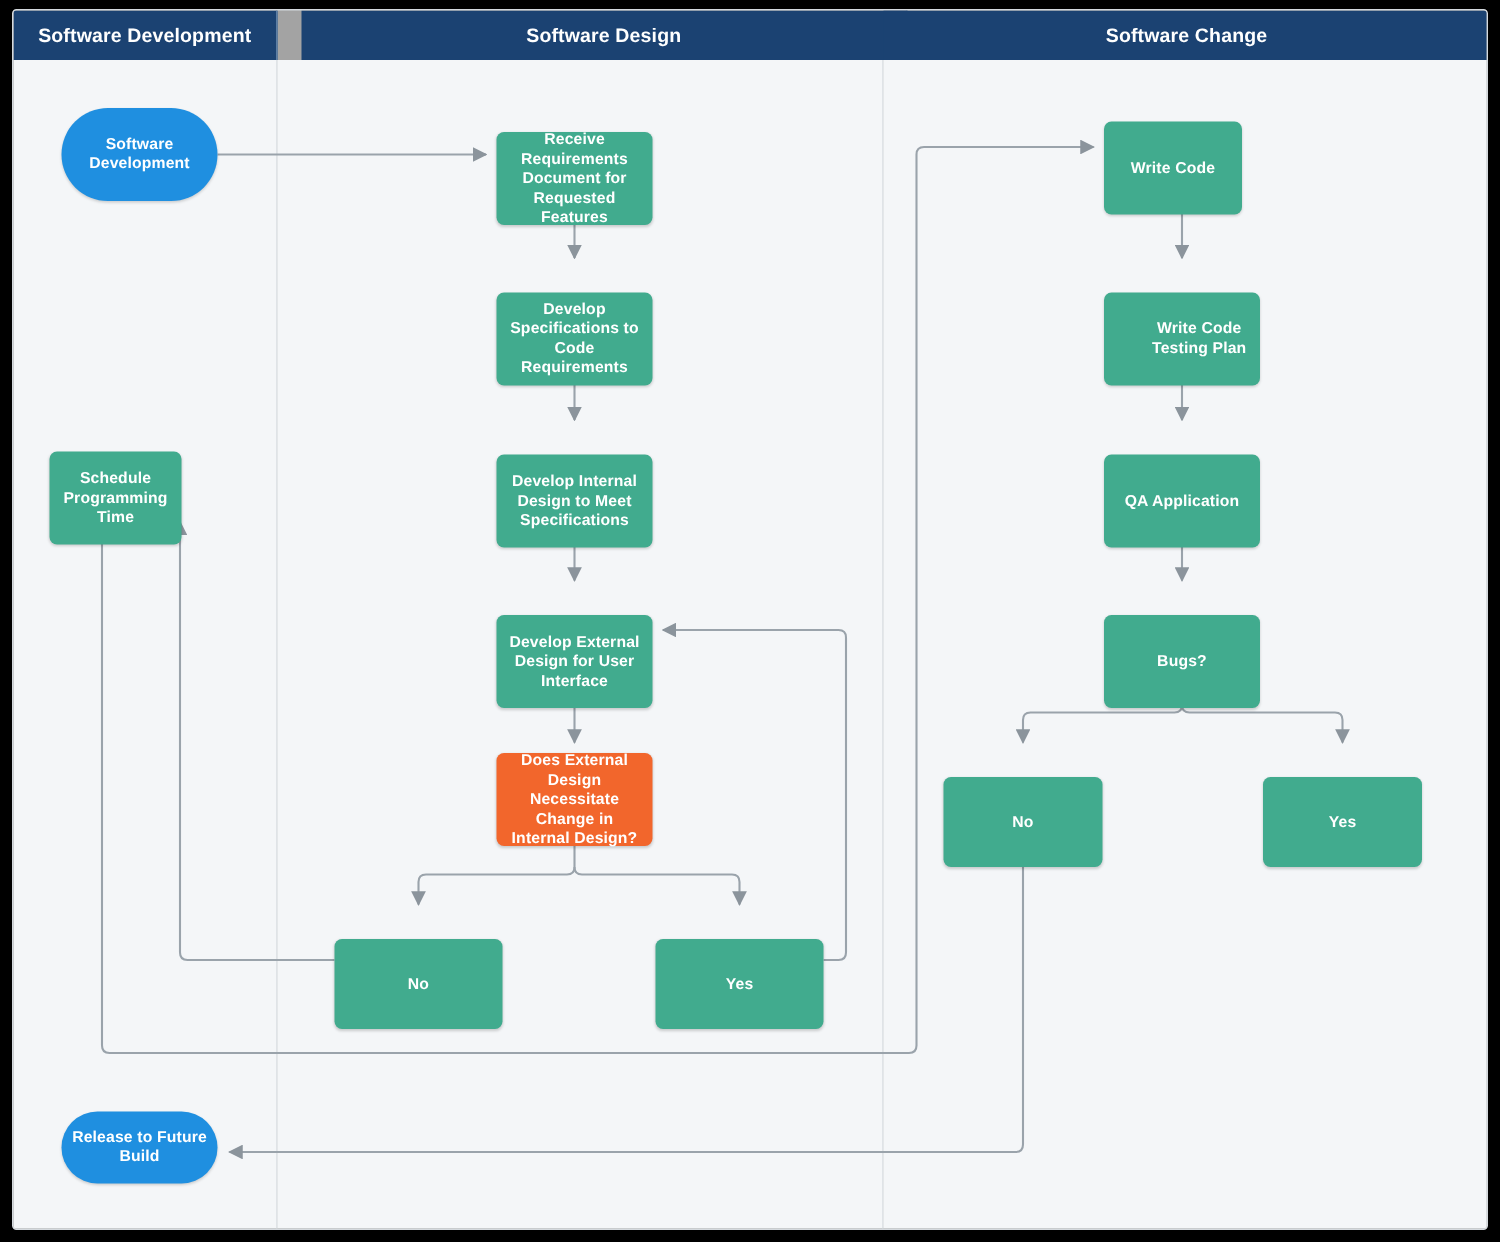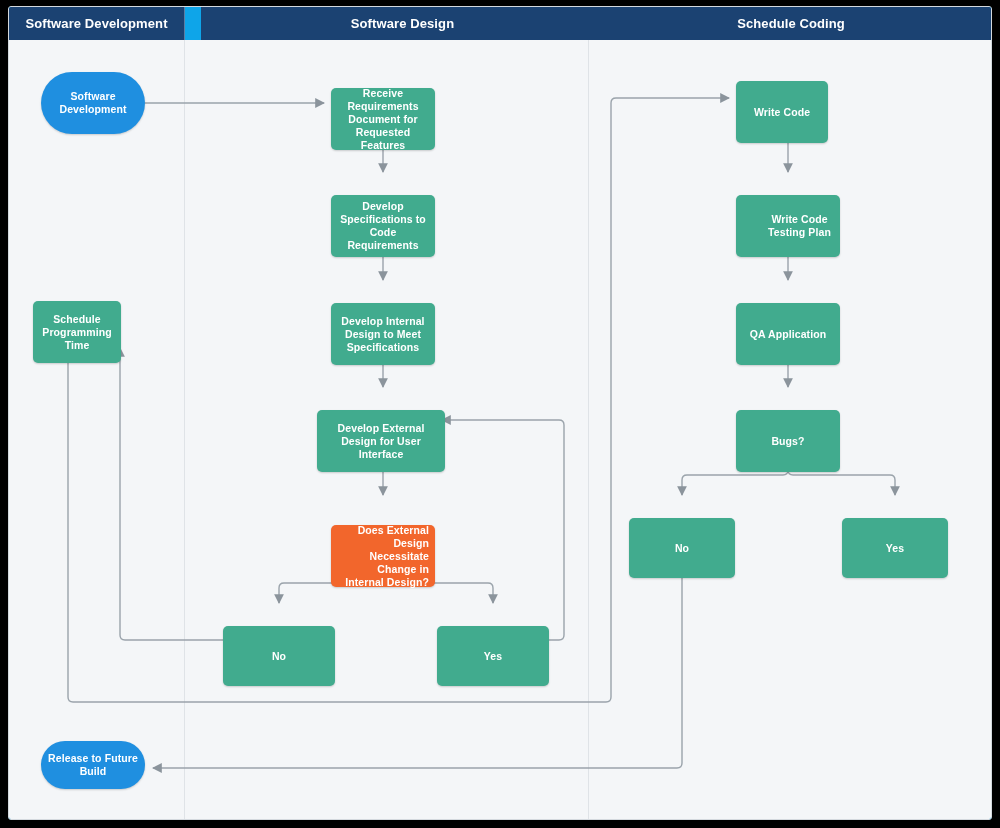--- a/index.html
+++ b/index.html
@@ -15,21 +15,21 @@
     overflow: hidden;
   }
 
   
   #flowchart-canvas {
     position: absolute;
     left: 8px;
     top: 6px;
     width: 984px;
     height: 814px;
-    background: #0ea5e9;
+    background: #a3a3a3;
     border: 1px solid #d4d9de;
     border-radius: 3px;
     box-sizing: border-box;
     overflow: hidden;
     box-shadow: 0 1px 3px rgba(0,0,0,0.35);
   }
 
   
   .lane-header {
     position: absolute;
@@ -115,21 +115,21 @@
   <div class="lane-body" style="left:176px; width:404px;"></div>
   <div class="lane-body last" style="left:580px; width:404px;"></div>
 
   <div class="lane-header" style="left:0px;   width:176px;">
       <span>Software Development</span>
     </div>
   <div class="lane-header" style="left:192px; width:404px;justify-content:center;">
       <span>Software Design</span>
     </div>
   <div class="lane-header last" style="left:580px; width:404px;">
-      <span>Schedule Coding</span>
+      <span>Software Change</span>
     </div>
 
   <svg id="connectors" xmlns="http://www.w3.org/2000/svg">
     <defs>
       <marker id="arrow" viewBox="0 0 10 10" refX="9" refY="5" markerWidth="7" markerHeight="7" orient="auto-start-reverse">
         <path class="conn-head" d="M 0 0 L 10 5 L 0 10 z"></path>
       </marker>
     </defs>
 
     <path class="conn" d="M 136 96 L 315 96" marker-end="url(#arrow)"></path>
@@ -182,25 +182,25 @@
   </div>
 
   <div class="node process" style="left:322px; top:172px; width:104px; height:62px;">
     <span>Develop Specifications to Code Requirements</span>
   </div>
 
   <div class="node process" style="left:322px; top:280px; width:104px; height:62px;">
     <span>Develop Internal Design to Meet Specifications</span>
   </div>
 
-  <div class="node process" style="left:308px; top:387px; width:128px; height:62px;">
+  <div class="node process" style="left:322px; top:387px; width:104px; height:62px;">
     <span>Develop External Design for User Interface</span>
   </div>
 
-  <div class="node decision-alt" style="left:322px; top:518px; width:104px; height:62px;text-align:right;">
+  <div class="node decision-alt" style="left:322px; top:495px; width:104px; height:62px;">
     <span>Does External Design Necessitate Change in Internal Design?</span>
   </div>
 
   <div class="node process" style="left:214px; top:603px; width:112px; height:60px;">
     <span>No</span>
   </div>
 
   <div class="node process" style="left:428px; top:603px; width:112px; height:60px;">
     <span>Yes</span>
   </div>

